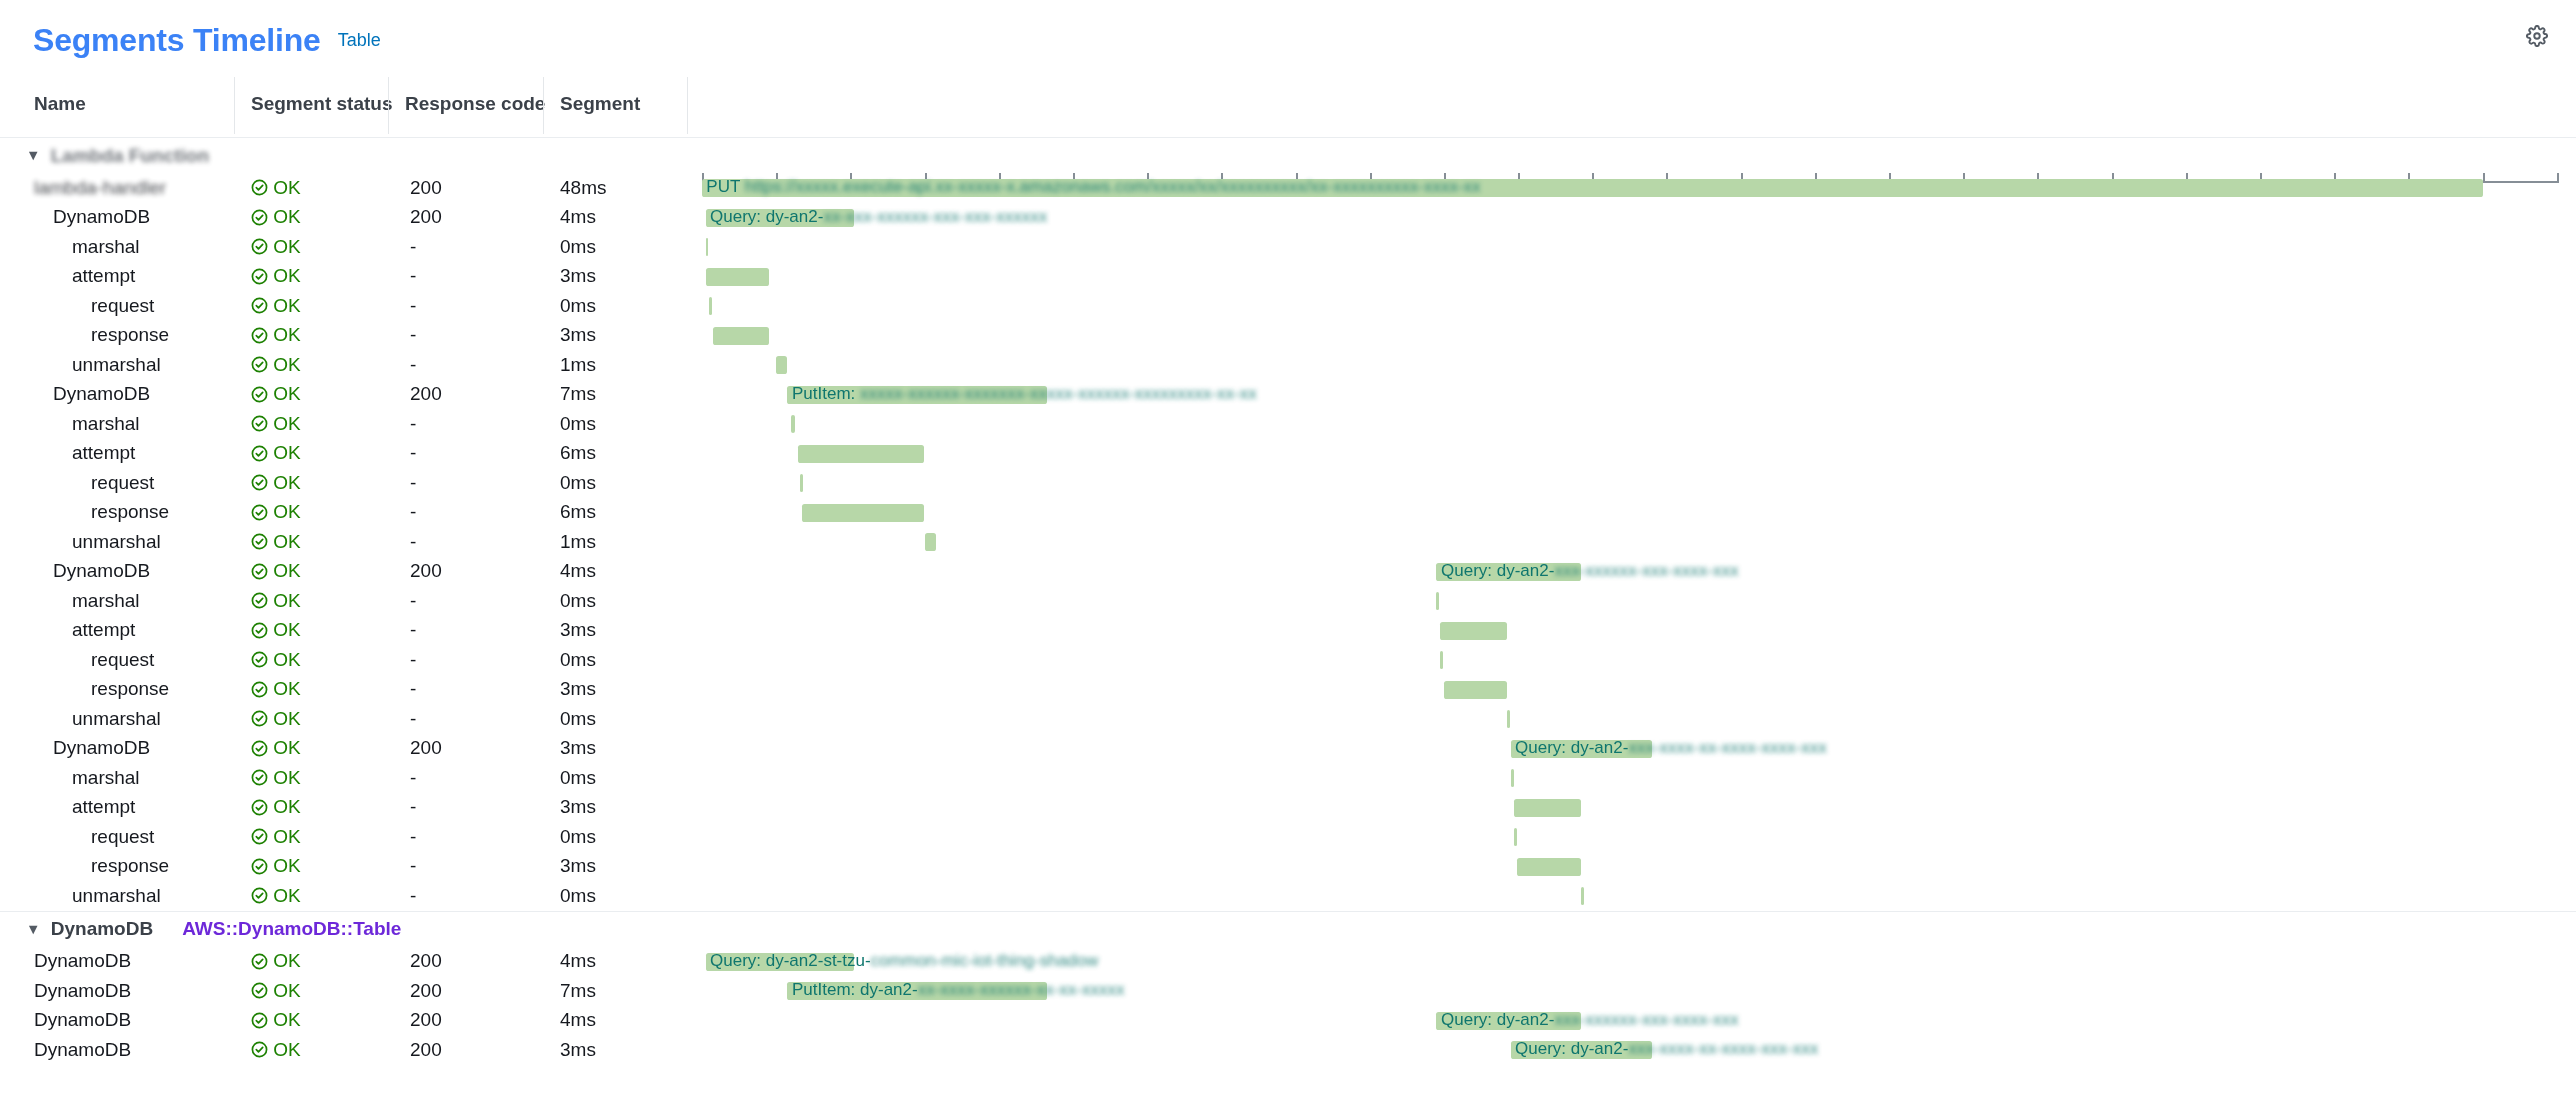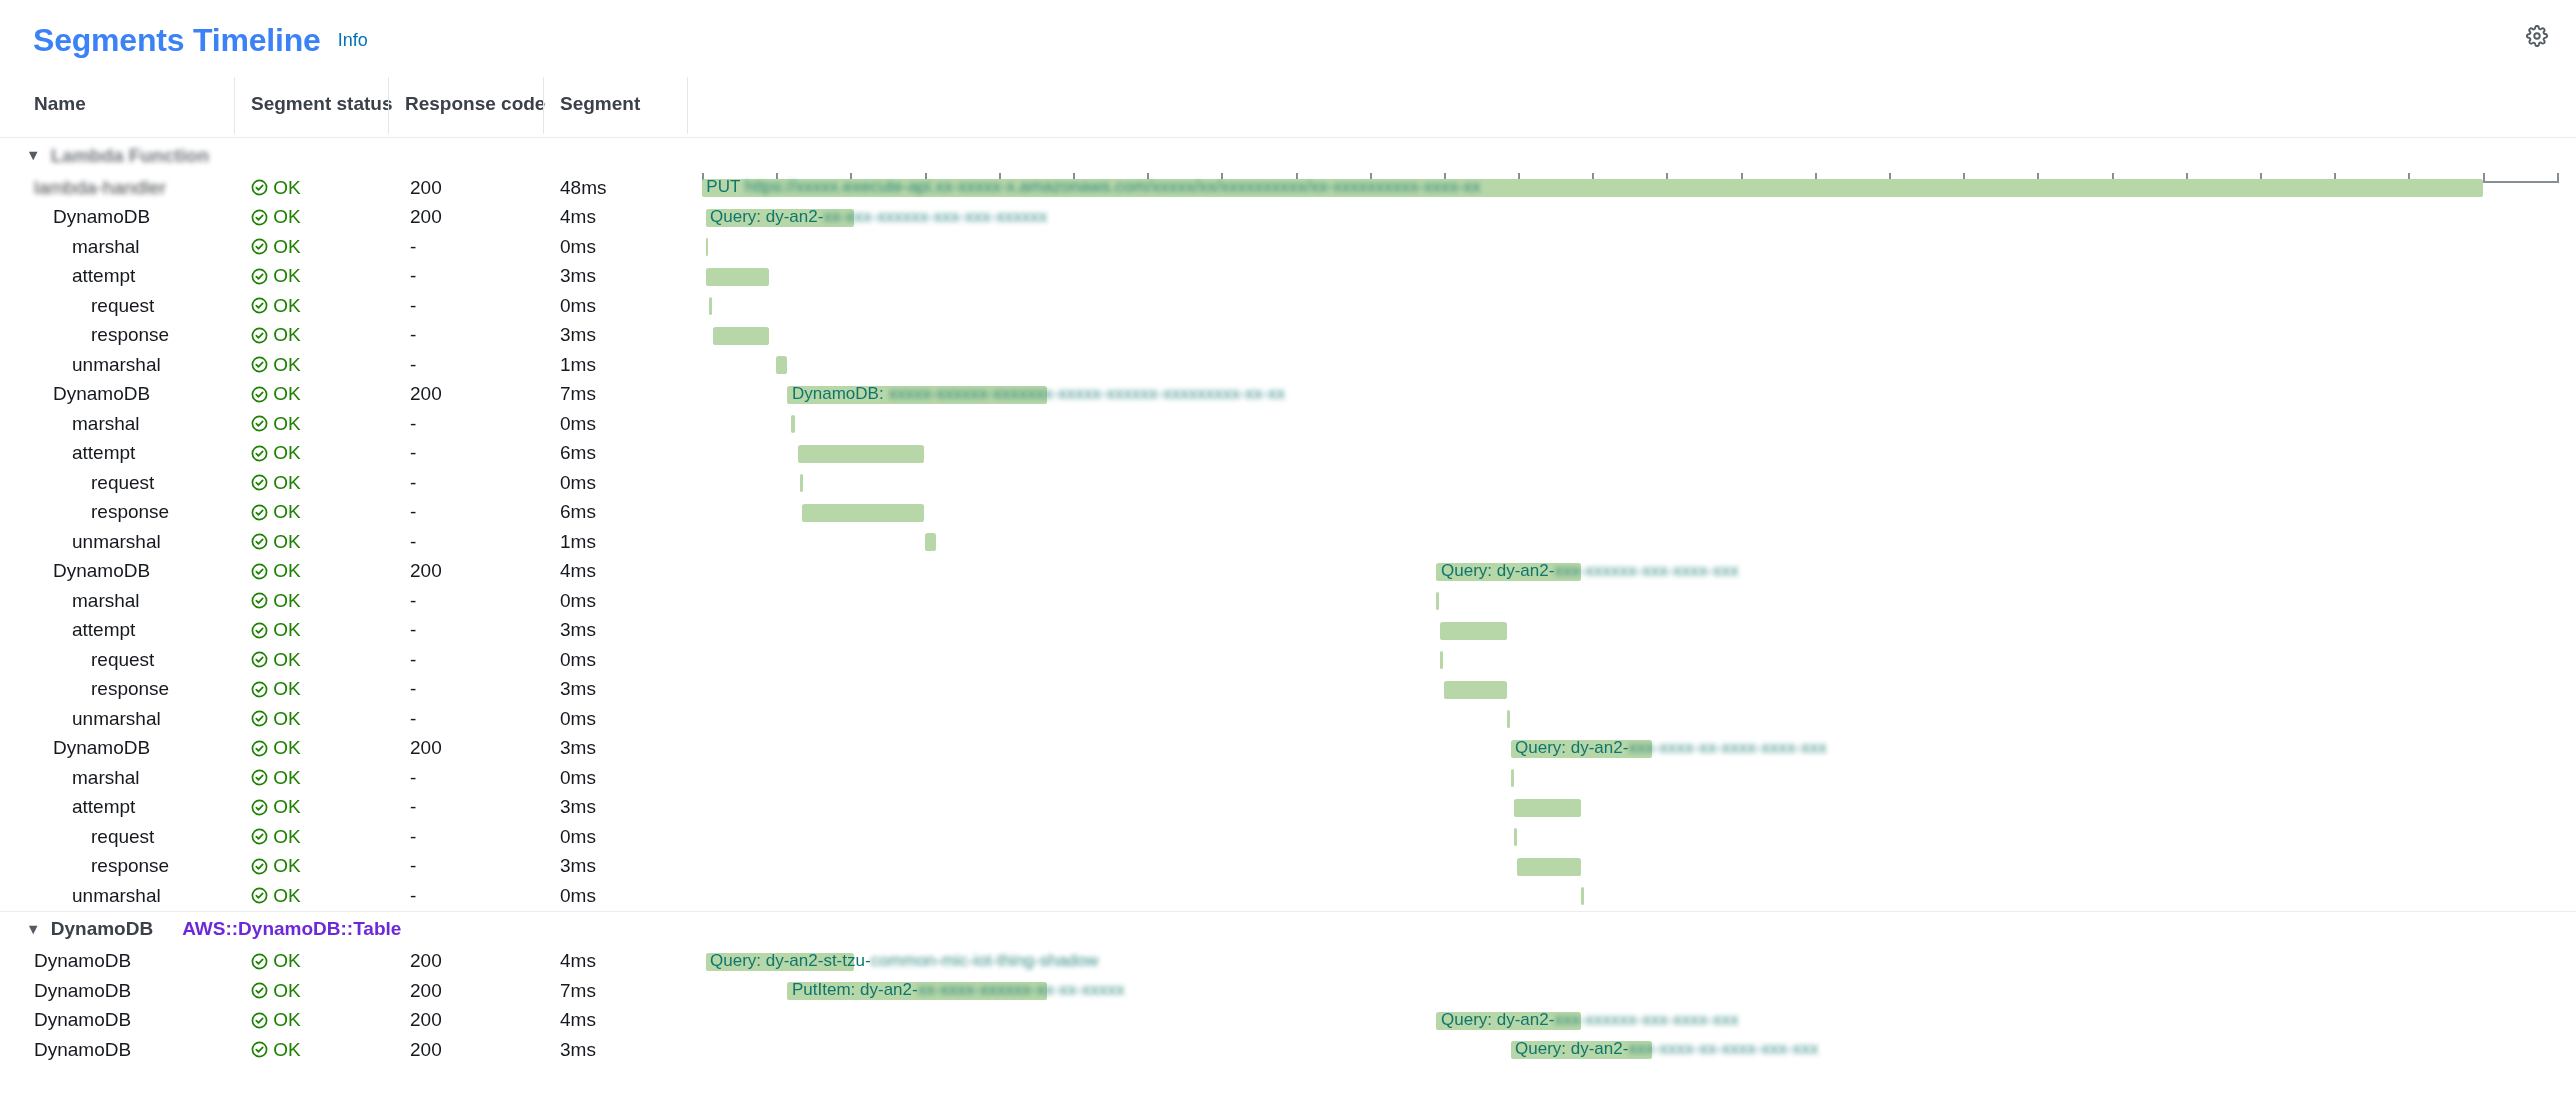--- a/index.html
+++ b/index.html
@@ -193,21 +193,21 @@
   .bar-label .redact {
     filter: blur(2.7px);
     opacity: .85;
   }
 </style>
 </head>
 <body>
 
 <div class="page-header">
   <div class="page-title">Segments Timeline</div>
-  <a class="info-link">Info</a>
+  <a class="info-link">Table</a>
   <button class="gear-btn">
     <svg width="22" height="22" viewBox="0 0 24 24" fill="none" stroke="#545b64" stroke-width="2.1">
       <circle cx="12" cy="12" r="3"></circle>
       <path d="M19.4 15a1.65 1.65 0 0 0 .33 1.82l.06.06a2 2 0 1 1-2.83 2.83l-.06-.06a1.65 1.65 0 0 0-1.82-.33 1.65 1.65 0 0 0-1 1.51V21a2 2 0 1 1-4 0v-.09A1.65 1.65 0 0 0 9 19.4a1.65 1.65 0 0 0-1.82.33l-.06.06a2 2 0 1 1-2.83-2.83l.06-.06A1.65 1.65 0 0 0 4.6 15a1.65 1.65 0 0 0-1.51-1H3a2 2 0 1 1 0-4h.09A1.65 1.65 0 0 0 4.6 9a1.65 1.65 0 0 0-.33-1.82l-.06-.06a2 2 0 1 1 2.83-2.83l.06.06A1.65 1.65 0 0 0 9 4.6a1.65 1.65 0 0 0 1-1.51V3a2 2 0 1 1 4 0v.09a1.65 1.65 0 0 0 1 1.51 1.65 1.65 0 0 0 1.82-.33l.06-.06a2 2 0 1 1 2.83 2.83l-.06.06A1.65 1.65 0 0 0 19.4 9c.14.37.43.67.79.82H21a2 2 0 1 1 0 4h-.09a1.65 1.65 0 0 0-1.51 1z"></path>
     </svg>
   </button>
 </div>
 
 <div class="timeline-wrap">
 
@@ -412,21 +412,21 @@
               <circle cx="12" cy="12" r="10"></circle>
               <path d="M7.5 12.3l3 3 6-6.3" stroke-linecap="round" stroke-linejoin="round"></path>
             </svg>
             <span>OK</span>
           </span>
         </div>
         <div class="cell c-code">200</div>
         <div class="cell c-dur">7ms</div>
         <div class="track">
           <div class="bar" style="left: 85px; width: 260px;"></div>
-          <div class="bar-label" style="left: 90px;"><span>DynamoDB: </span><span class="redact">xxxxx-xxxxxx-xxxxxxx-xxxxx-xxxxxx-xxxxxxxxx-xx-xx</span></div>
+          <div class="bar-label" style="left: 90px;"><span>PutItem: </span><span class="redact">xxxxx-xxxxxx-xxxxxxx-xxxxx-xxxxxx-xxxxxxxxx-xx-xx</span></div>
         </div>
       </div>
       <div class="row">
         <div class="cell c-name ind2">marshal</div>
         <div class="cell c-status">
           <span class="ok">
             <svg width="17" height="17" viewBox="0 0 24 24" fill="none" stroke="#1d8102" stroke-width="2.4">
               <circle cx="12" cy="12" r="10"></circle>
               <path d="M7.5 12.3l3 3 6-6.3" stroke-linecap="round" stroke-linejoin="round"></path>
             </svg>

